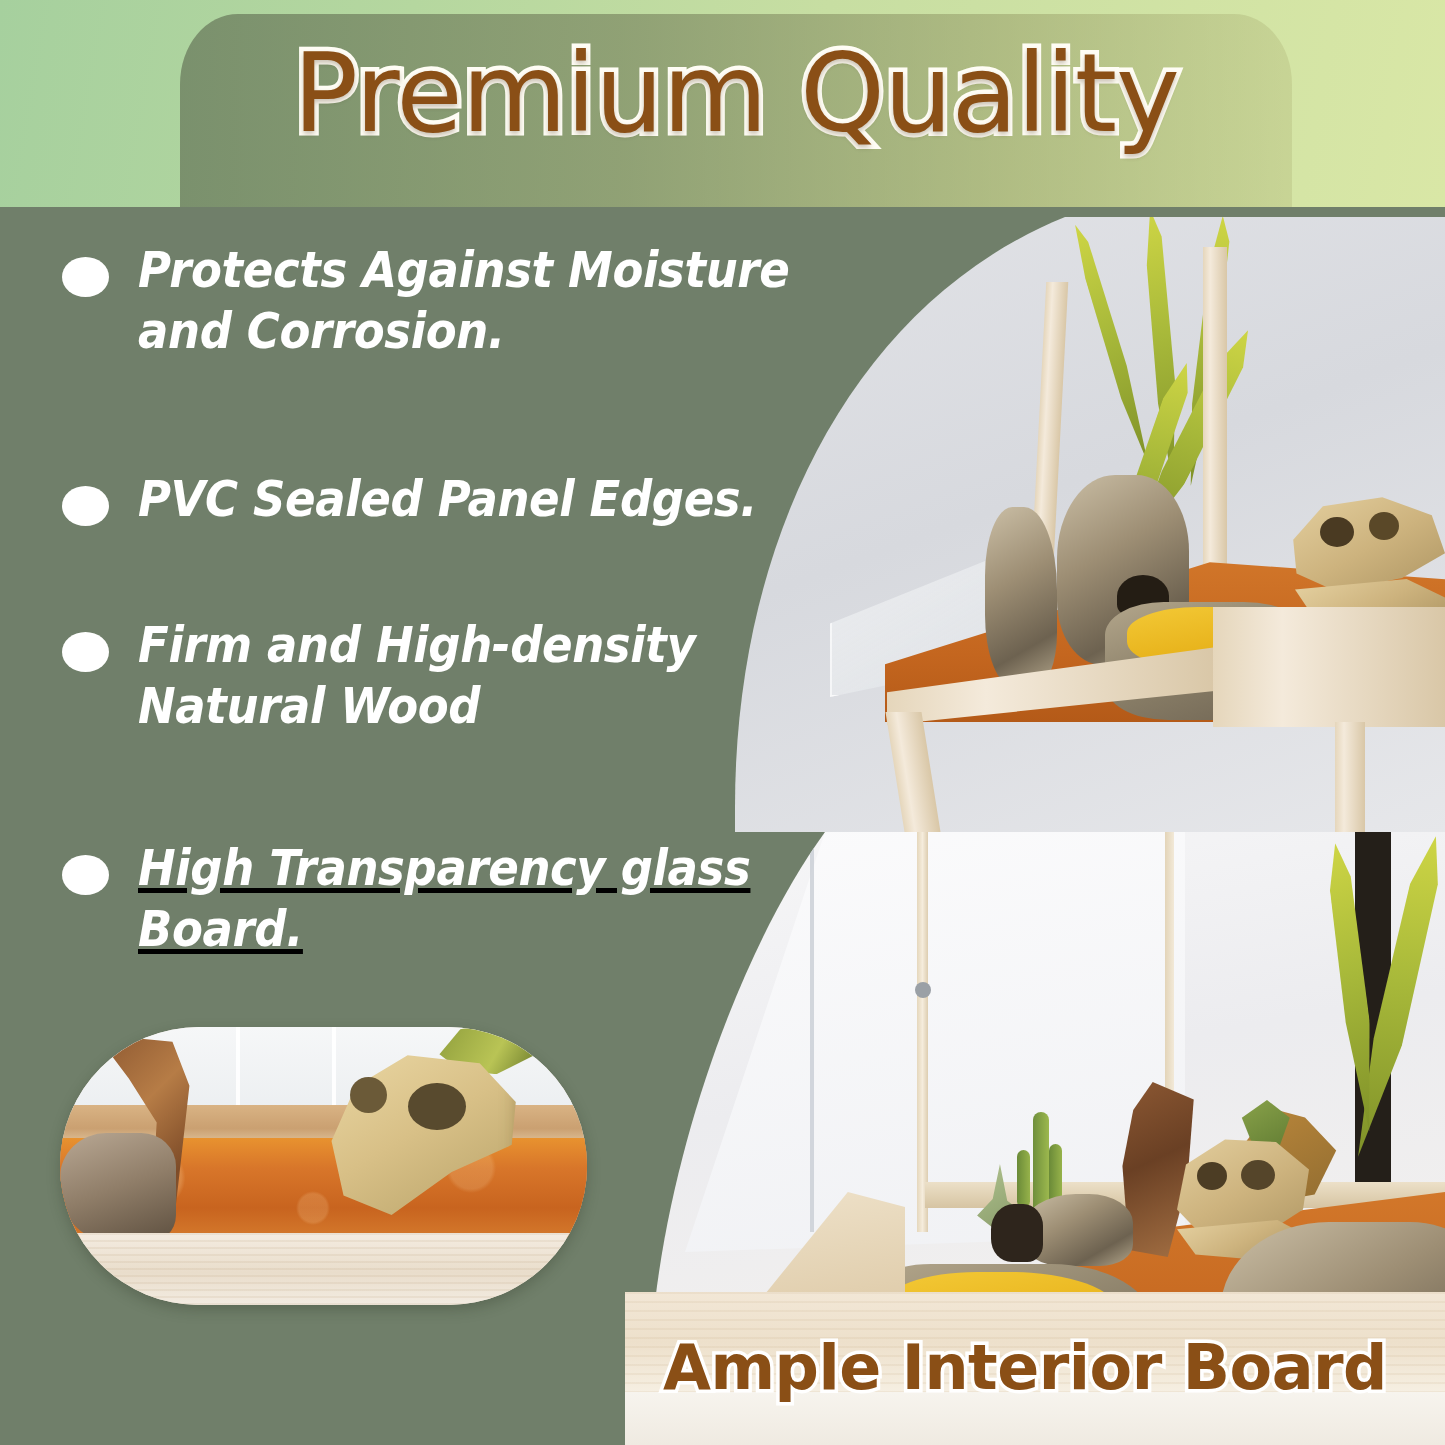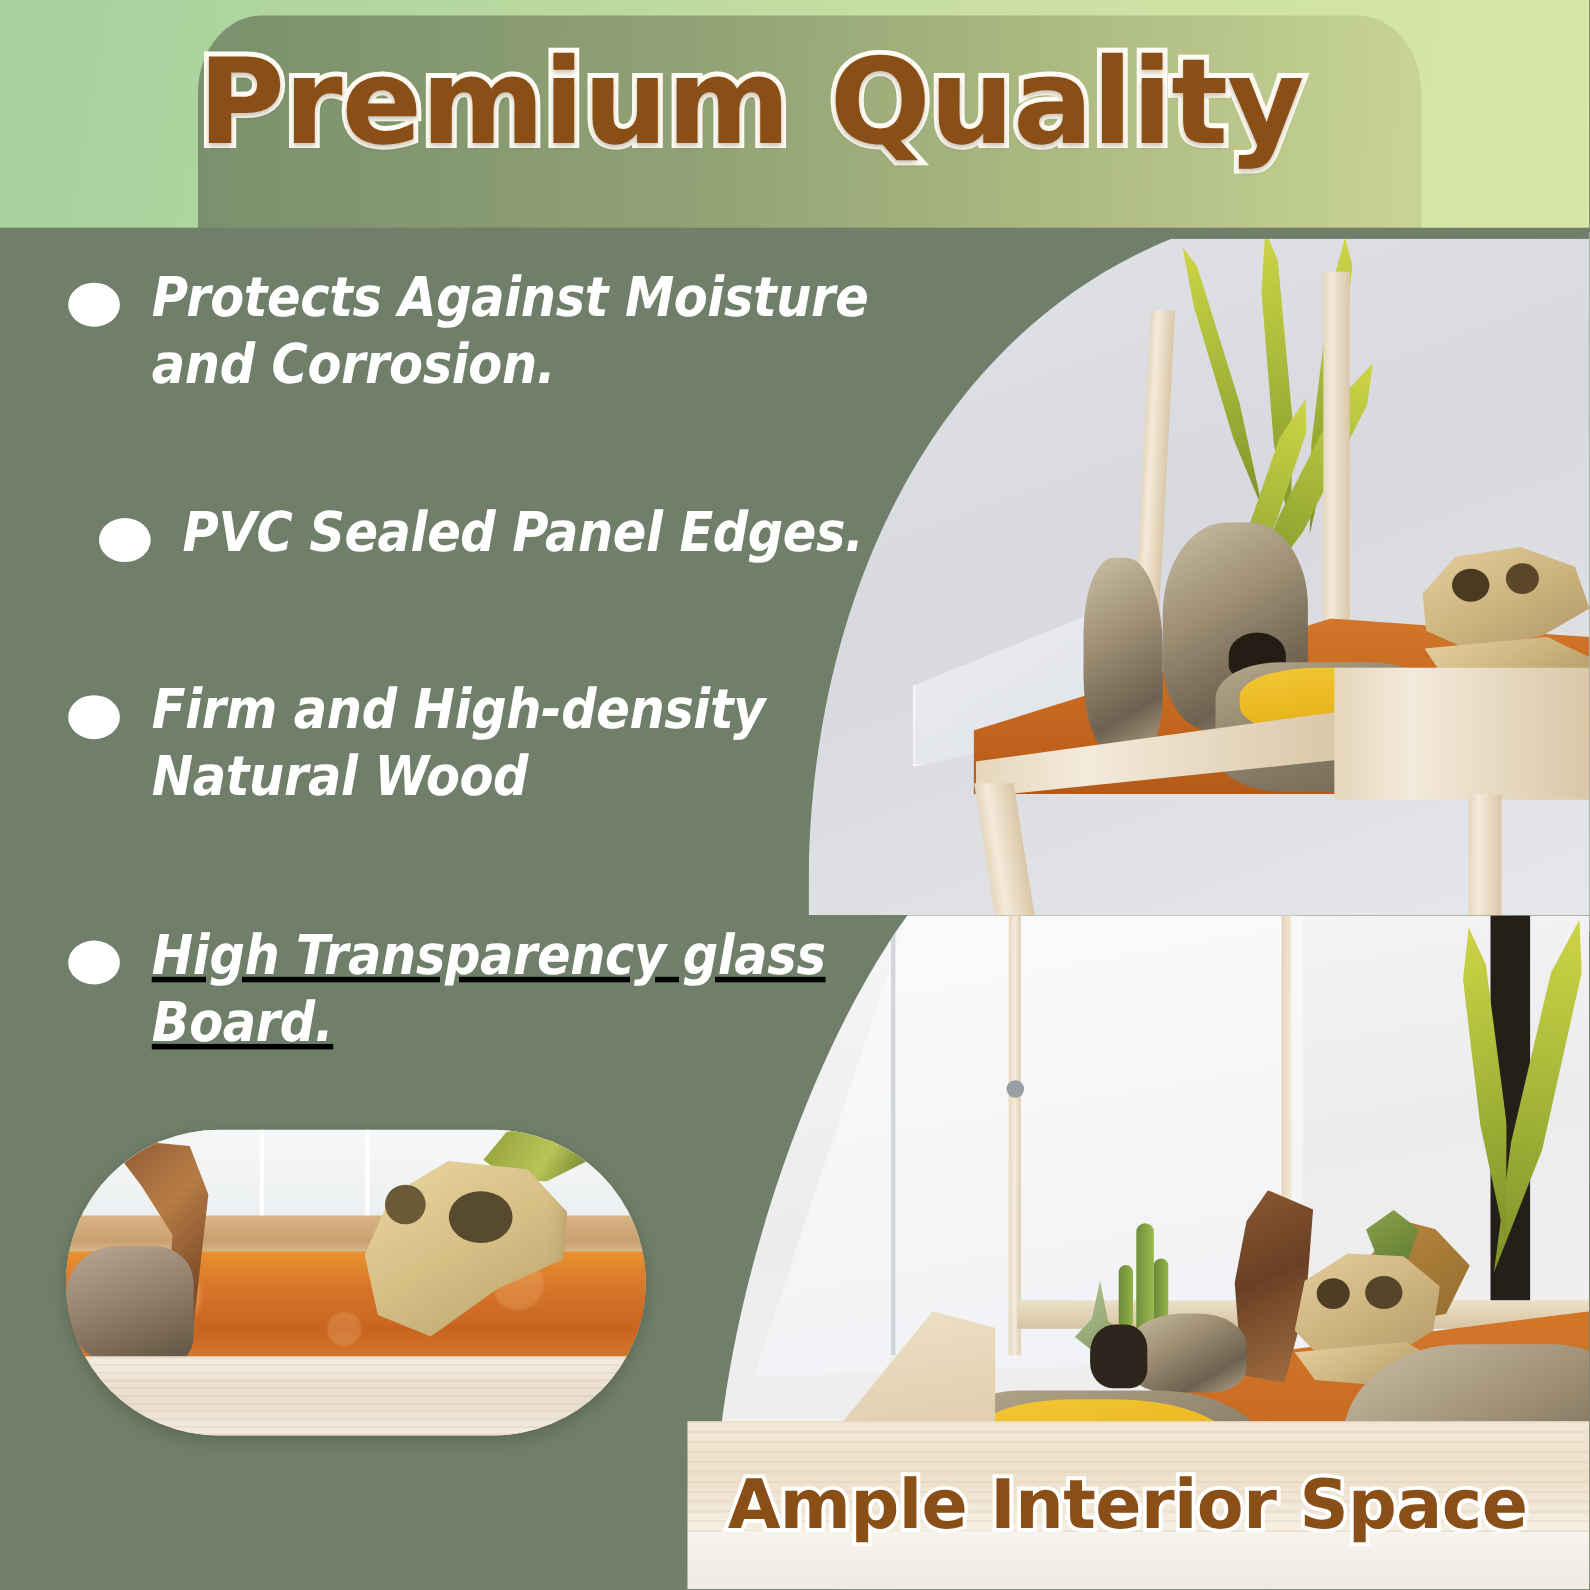--- a/index.html
+++ b/index.html
@@ -16,21 +16,22 @@
     background:linear-gradient(100deg,#a6d09e 0%, #b5d79f 28%, #c7dea2 56%, #d9e7a6 100%);
     overflow:hidden;
   }
   .header-banner {
     position:absolute; left:180px; top:14px; width:1112px; height:194px;
     background:linear-gradient(90deg, rgba(108,126,95,.78) 0%, rgba(126,139,100,.72) 40%, rgba(154,160,106,.55) 75%, rgba(176,181,120,.35) 100%);
     border-radius:58px 58px 0 0 / 70px 70px 0 0;
   }
   .header-title {
     position:absolute; left:180px; top:40px; width:1112px;
-    font-size:108px; font-weight:bold;
+    text-align:center;
+    font-size:108px; font-weight:normal;
     letter-spacing:-1px;
     color:#8a4f16;
     font-family:"DejaVu Sans", sans-serif;
     -webkit-text-stroke:9px #fffdf5;
     paint-order:stroke fill;
     text-shadow:0 3px 5px rgba(60,40,10,.28);
     white-space:nowrap;
     line-height:1.0;
   }
 
@@ -52,21 +53,21 @@
   .bullet-text {
     color:#ffffff;
     font-size:50px; font-weight:bold; font-style:italic;
     line-height:1.22;
     letter-spacing:-0.4px;
     font-family:"DejaVu Sans", sans-serif;
     transform:scaleX(.90);
     transform-origin:left top;
   }
   #b0 { left:62px; top:33px;  width:820px; }
-  #b1 { left:62px; top:247px; width:820px;justify-content:center; }
+  #b1 { left:62px; top:262px; width:820px; }
   #b2 { left:62px; top:408px; width:820px; }
   #b3 { left:62px; top:631px; width:820px;text-decoration:underline; }
   .oval-wrap {
     position:absolute; left:60px; top:820px; width:527px; height:278px;
     border-radius:999px;
     overflow:hidden;
     box-shadow:0 5px 14px rgba(30,40,25,.25);
     background:#efe7dc;
   }
   .ov-glass-top { position:absolute; left:0; top:0; width:100%; height:30%;
@@ -300,15 +301,15 @@
     <div class="ov-sand"></div>
     <div class="ov-drift"></div>
     <div class="ov-drift2"></div>
     <div class="ov-leaf"></div>
     <div class="ov-skull"></div>
     <div class="ov-skull-eye"></div>
     <div class="ov-skull-eye2"></div>
     <div class="ov-base"></div>
   </div>
 
-  <div class="caption">Ample Interior Space</div>
+  <div class="caption">Ample Interior Board</div>
 
 </div>
 
 </body></html>

